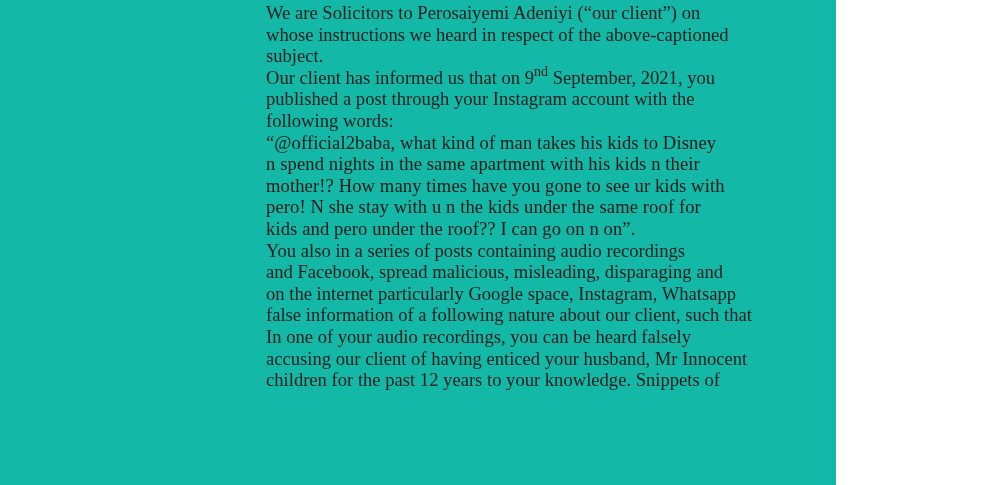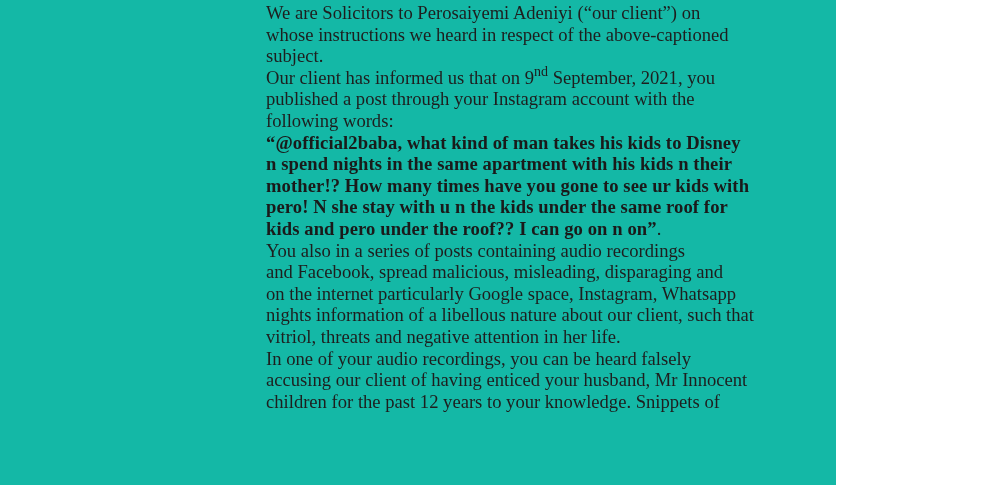--- a/index.html
+++ b/index.html
@@ -25,21 +25,21 @@
       font-size: 18.6px;
       line-height: 21.6px;
       color: #1e1e1e;
       letter-spacing: 0px;
     }
     .line {
       white-space: nowrap;
       display: block;
     }
     .bold {
-      font-weight: bold;
+      font-weight: normal;
       color: #1a1a1a;
       letter-spacing: 0.1px;
     }
     sup {
       font-size: 14px;
       vertical-align: 8px;
       line-height: 0;
     }
   </style>
 </head>
@@ -65,22 +65,21 @@
       <span class="line bold">n spend nights in the same apartment with his kids n their</span>
       <span class="line bold">mother!? How many times have you gone to see ur kids with</span>
       <span class="line bold">pero! N she stay with u n the kids under the same roof for</span>
       <span class="line"><span class="bold">kids and pero under the roof?? I can go on n on”</span><span>.</span></span>
     </div>
 
     <div>
       <span class="line">You also in a series of posts containing audio recordings</span>
       <span class="line">and Facebook, spread malicious, misleading, disparaging and</span>
       <span class="line">on the internet particularly Google space, Instagram, Whatsapp</span>
-      <span class="line">nights information of a libellous nature about our client, such that</span>
-      <span class="line">vitriol, threats and negative attention in her life.</span>
+      <span class="line">false information of a following nature about our client, such that</span>
     </div>
 
     <div>
       <span class="line">In one of your audio recordings, you can be heard falsely</span>
       <span class="line">accusing our client of having enticed your husband, Mr Innocent</span>
       <span class="line">children for the past 12 years to your knowledge. Snippets of</span>
     </div>
 
   </div>
 </div>

